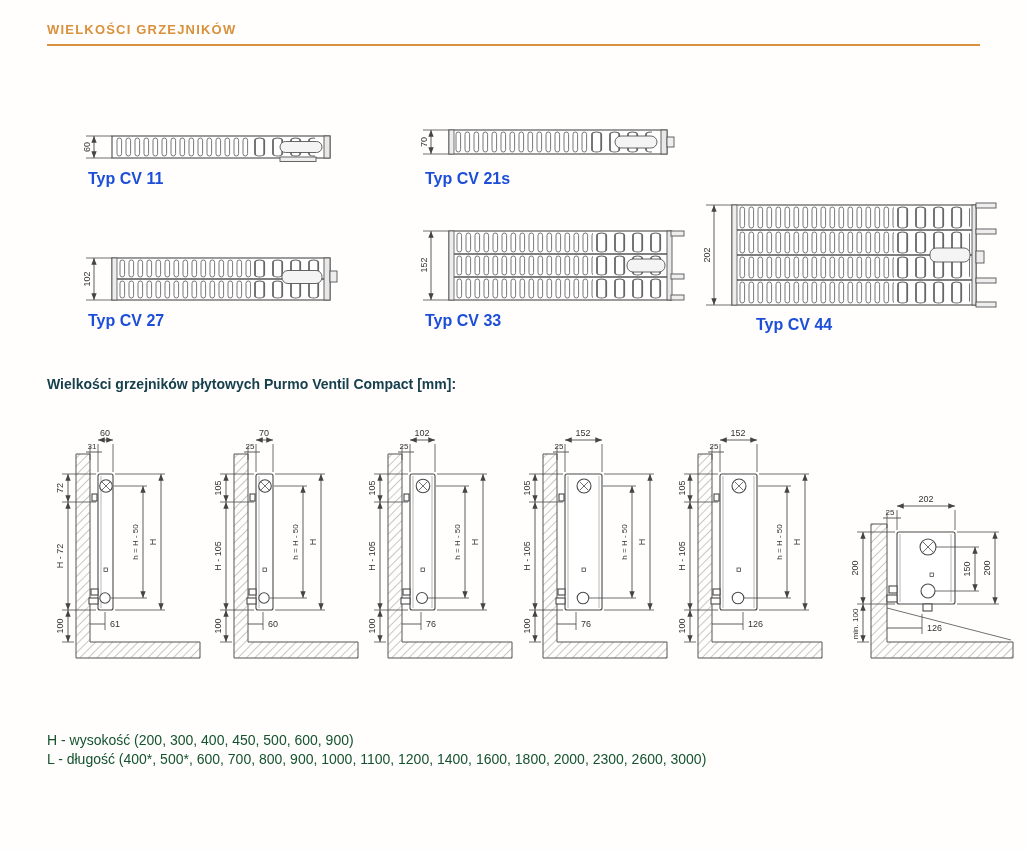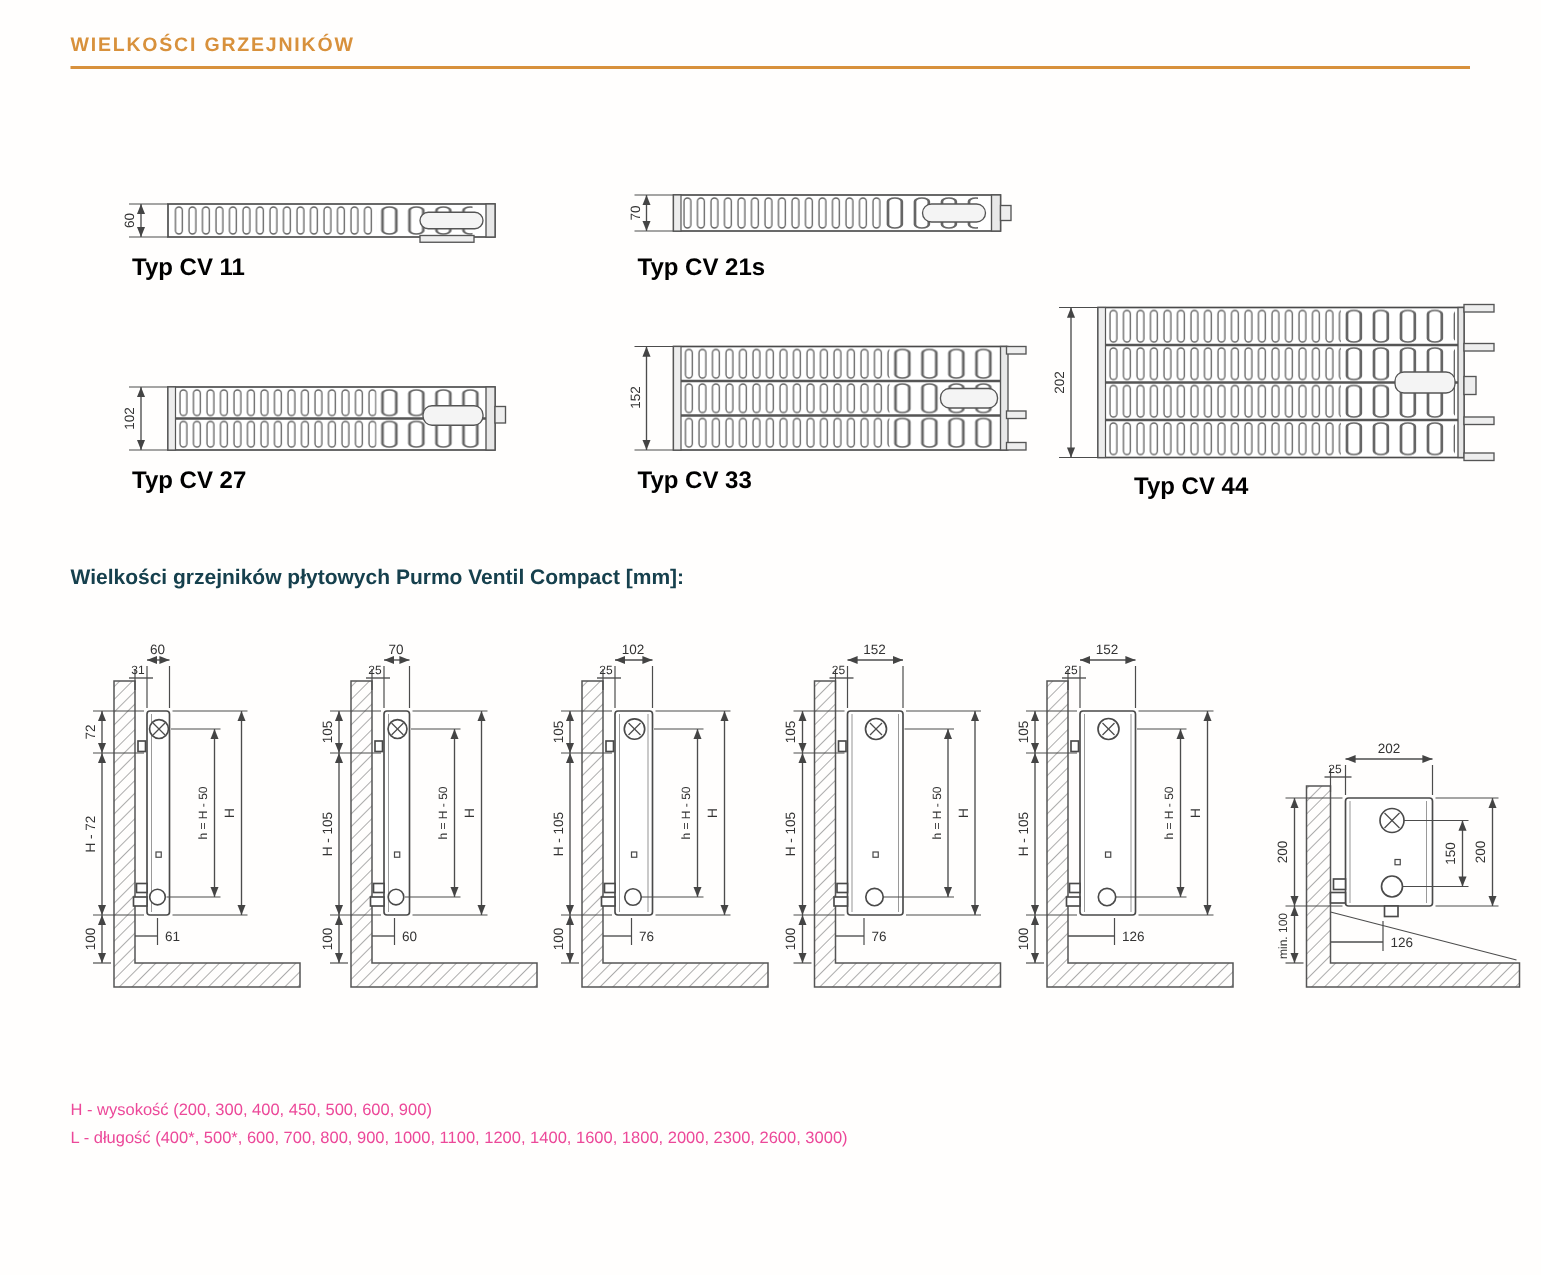--- a/index.html
+++ b/index.html
@@ -1,23 +1,23 @@
 <!DOCTYPE html>
 <html><head>
 <meta charset="utf-8">
 <style>
   html,body{margin:0;padding:0;background:#ffffff;}
   #page{position:relative;width:1027px;height:850px;background:#fffefd;
         font-family:"Liberation Sans",sans-serif;overflow:hidden;}
   .abs{position:absolute;}
   .page-title{color:#d8913c;font-size:13px;font-weight:600;letter-spacing:1.2px;}
   .rule{height:2px;background:#d8913c;}
-  .typ-label{color:#000000;font-size:16px;font-weight:bold;}
+  .typ-label{color:#1d4ed8;font-size:16px;font-weight:bold;}
   .section-title{color:#16404d;font-size:14px;font-weight:bold;}
-  .footnote{color:#ec4899;font-size:11px;line-height:19px;}
+  .footnote{color:#14532d;font-size:14px;line-height:19px;}
   svg{overflow:visible;}
   .ext{stroke:#4c4c4c;stroke-width:0.8;}
   .dimline{stroke:#4c4c4c;stroke-width:0.9;fill:none;}
   .draw{stroke:#4a4a4a;stroke-width:1.1;fill:#ffffff;}
   .thin{stroke:#9a9a9a;stroke-width:0.7;}
   .dim{font-family:"Liberation Sans",sans-serif;font-size:9px;fill:#333333;}
   .dim.sm{font-size:8px;}
 </style>
 </head>
 <body>

